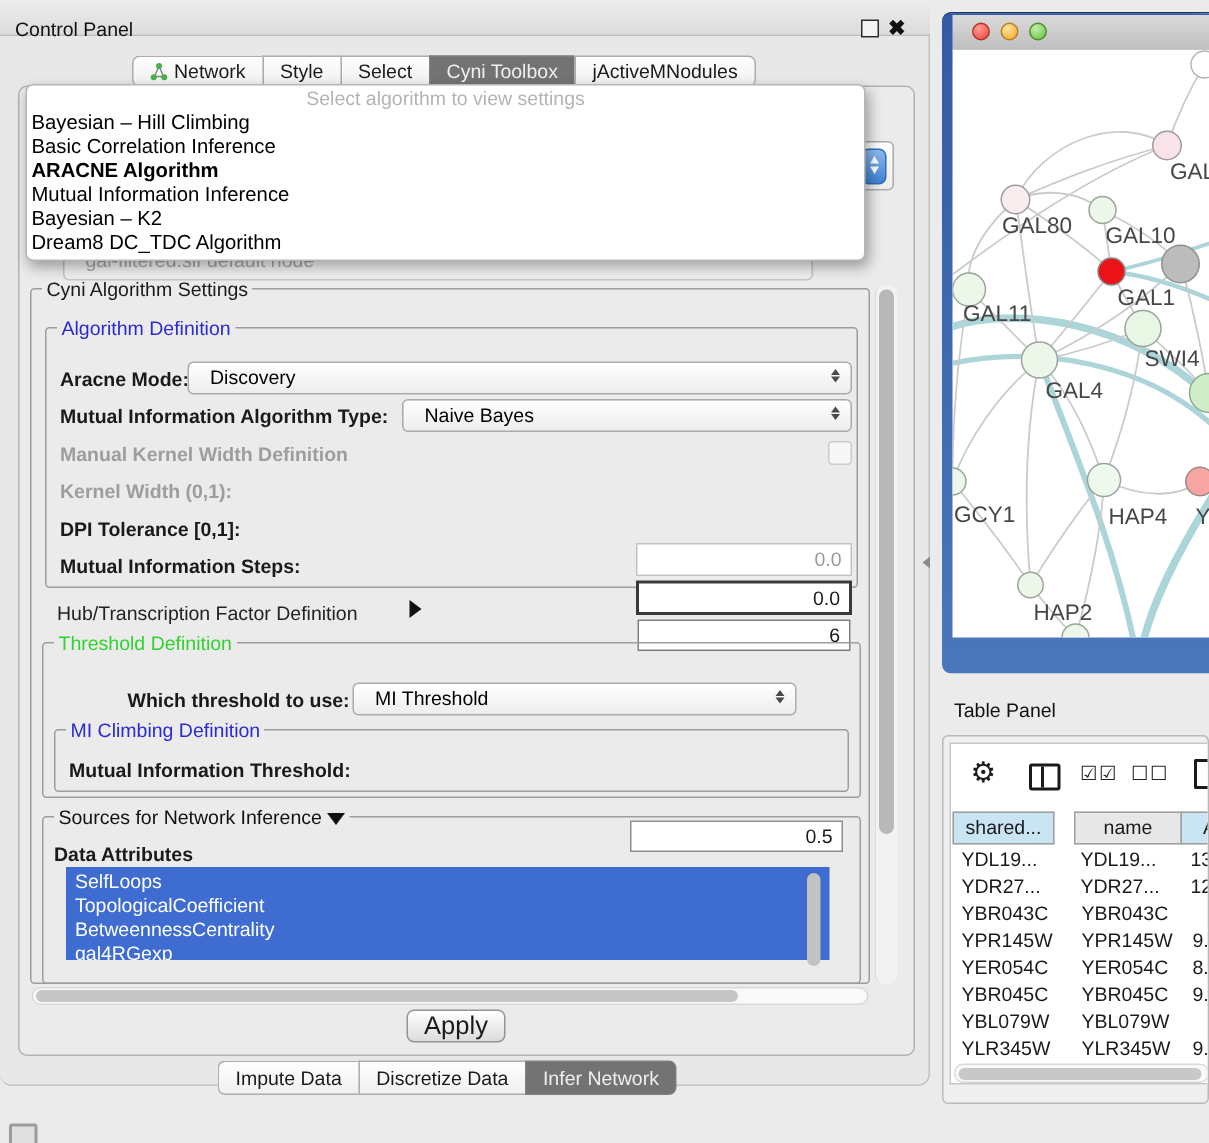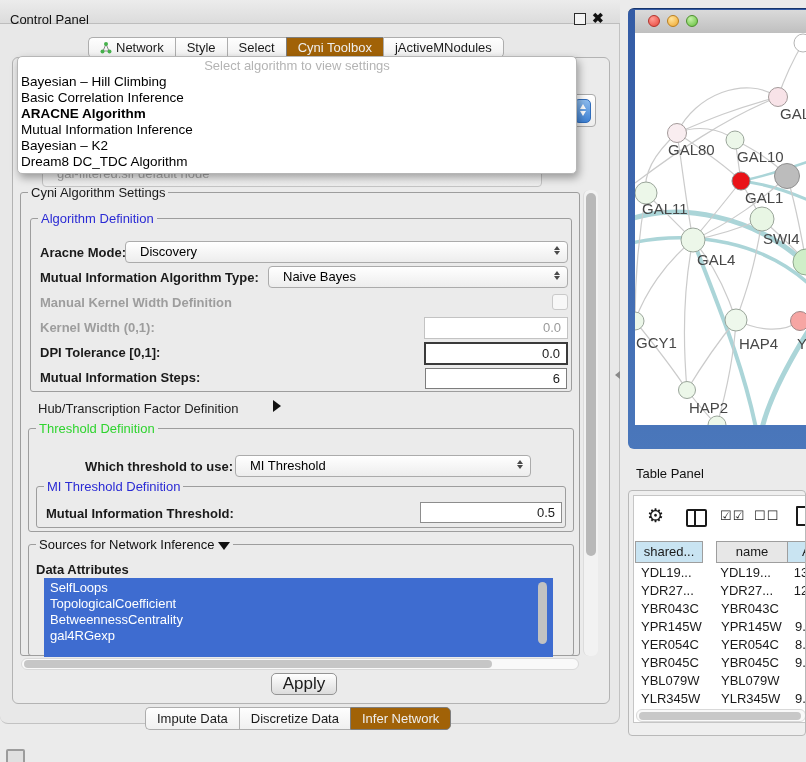--- a/index.html
+++ b/index.html
@@ -13,21 +13,21 @@
                border-bottom:1px solid #bdbdbd;}
   .cp-title{left:10px;top:12px;font-size:13px;color:#111;}
   .float-btn{left:574px;top:13px;width:10px;height:10px;border:1.5px solid #2c2c2c;background:#f4f4f4;}
   .close-btn{left:592px;top:10px;font-size:14px;font-weight:bold;color:#111;line-height:16px;}
   
   .tabbar{left:88px;top:37px;height:21px;display:flex;z-index:20;}
   .tab{height:21px;line-height:21px;padding:0 11px;background:linear-gradient(#fefefe,#f0f0f0);
        border:1px solid #adadad;border-right:none;box-sizing:border-box;display:flex;align-items:center;gap:4px;}
   .tab:first-child{border-radius:5px 0 0 5px;}
   .tab:last-child{border-right:1px solid #adadad;border-radius:0 5px 5px 0;}
-  .tab.sel{background:#a16207;color:#efefef;border-color:#7e7e7e;}
+  .tab.sel{background:#737373;color:#efefef;border-color:#7e7e7e;}
   .bottom-tabbar{left:145px;top:707px;height:23px;display:flex;z-index:5;}
   
   .content-panel{left:12px;top:57px;width:596px;height:645px;background:#ebebeb;
                  border:1px solid #b3b3b3;border-radius:6px;}
   
   .popup{left:17px;top:56px;width:558px;height:116px;background:#ffffff;border:1px solid #b6b6b6;
          border-radius:5px;box-shadow:2px 4px 9px rgba(0,0,0,0.35);z-index:40;overflow:hidden;}
   .popup-ph{display:block;text-align:center;color:#b4b4b4;font-size:13px;line-height:17px;}
   .dd-item{font-size:13.5px;line-height:16px;padding-left:3px;color:#000;}
   .dd-sel{font-weight:bold;}
@@ -42,21 +42,21 @@
   .combo.ghost{border-color:#c4c4c4;}
   .combo.ghost .combo-text{color:#a8a8a8;}
   
   .group{border:1px solid #9d9d9d;border-radius:3px;box-sizing:border-box;}
   .gtitle{position:absolute;top:-8px;left:7px;background:#ebebeb;padding:0 3px;font-size:13px;line-height:15px;}
   .gtitle.blue{color:#2a2ad4;}
   .gtitle.green{color:#2fd42f;}
   .lbl{font-size:13px;line-height:16px;}
   .b{font-weight:bold;}
   .dis{color:#9d9d9d;}
-  .tf{background:#fff;text-align:right;font-size:13px;line-height:20px;padding-right:6px;box-sizing:border-box;}
+  .tf{background:#fff;text-align:right;font-size:13px;line-height:20px;padding-right:6px;box-sizing:border-box;margin-top:45px;}
   .tf.disabled{border:1px solid #c3c3c3;color:#9a9a9a;}
   .tf.strong{border:2px solid #3a3a3a;}
   .tf.norm{border:1px solid #7d7d7d;}
   .checkbox{border:1px solid #c9c9c9;border-radius:3px;background:#f7f7f7;}
   .arrow-right{display:inline-block;width:0;height:0;border-top:6px solid transparent;border-bottom:6px solid transparent;border-left:8px solid #111;}
   .arrow-down{display:inline-block;width:0;height:0;border-left:6px solid transparent;border-right:6px solid transparent;border-top:8px solid #111;vertical-align:middle;}
   
   .attr-list{background:#3e6cd0;overflow:hidden;}
   .attr-item{color:#fff;font-size:13px;line-height:16px;padding-left:6px;}
   
@@ -216,32 +216,32 @@
 <span class="abs lbl b" style="left:85px;top:459px;">Which threshold to use:</span>
 <div class="abs combo" style="left:235px;top:455px;width:296px;height:22px;">
   <span class="combo-text">MI Threshold</span>
   <span class="combo-spin">
       <i class="up"></i>
       <i class="dn"></i>
     </span>
 </div>
 
 <div class="abs group" style="left:36px;top:486px;width:530px;height:42px;">
-  <span class="gtitle blue">MI Threshold Definition</span>
+  <span class="gtitle blue">MI Climbing Definition</span>
 </div>
 <span class="abs lbl b" style="left:46px;top:506px;">Mutual Information Threshold:</span>
 <div class="abs tf norm" style="left:420px;top:502px;width:142px;height:21px;border:1px solid #8d8d8d;">
   <span>0.5</span>
 </div>
 
 <div class="abs group" style="left:28px;top:544px;width:546px;height:112px;">
   <span class="gtitle" style="background:#ebebeb;color:#111;"><span>Sources for Network Inference</span> <span class="arrow-down"></span></span>
 </div>
 <span class="abs lbl b" style="left:36px;top:562px;">Data Attributes</span>
-<div class="abs attr-list" style="left:44px;top:578px;width:509px;height:79px;padding-top:2px;box-sizing:border-box;">
+<div class="abs attr-list" style="left:44px;top:578px;width:509px;height:62px;padding-top:2px;box-sizing:border-box;">
     <div class="attr-item">SelfLoops</div>
     <div class="attr-item">TopologicalCoefficient</div>
     <div class="attr-item">BetweennessCentrality</div>
     <div class="attr-item">gal4RGexp</div>
   </div>
 <div class="abs sb-thumb" style="left:538px;top:582px;width:9px;height:62px;background:#c2c2c2;"></div>
 <div class="abs sb-track-h" style="left:21px;top:658px;width:558px;height:12px;">
   <div class="sb-thumb" style="position:absolute;left:2px;top:1px;width:468px;height:8px;background:#c6c6c6;"></div>
 </div>
 

